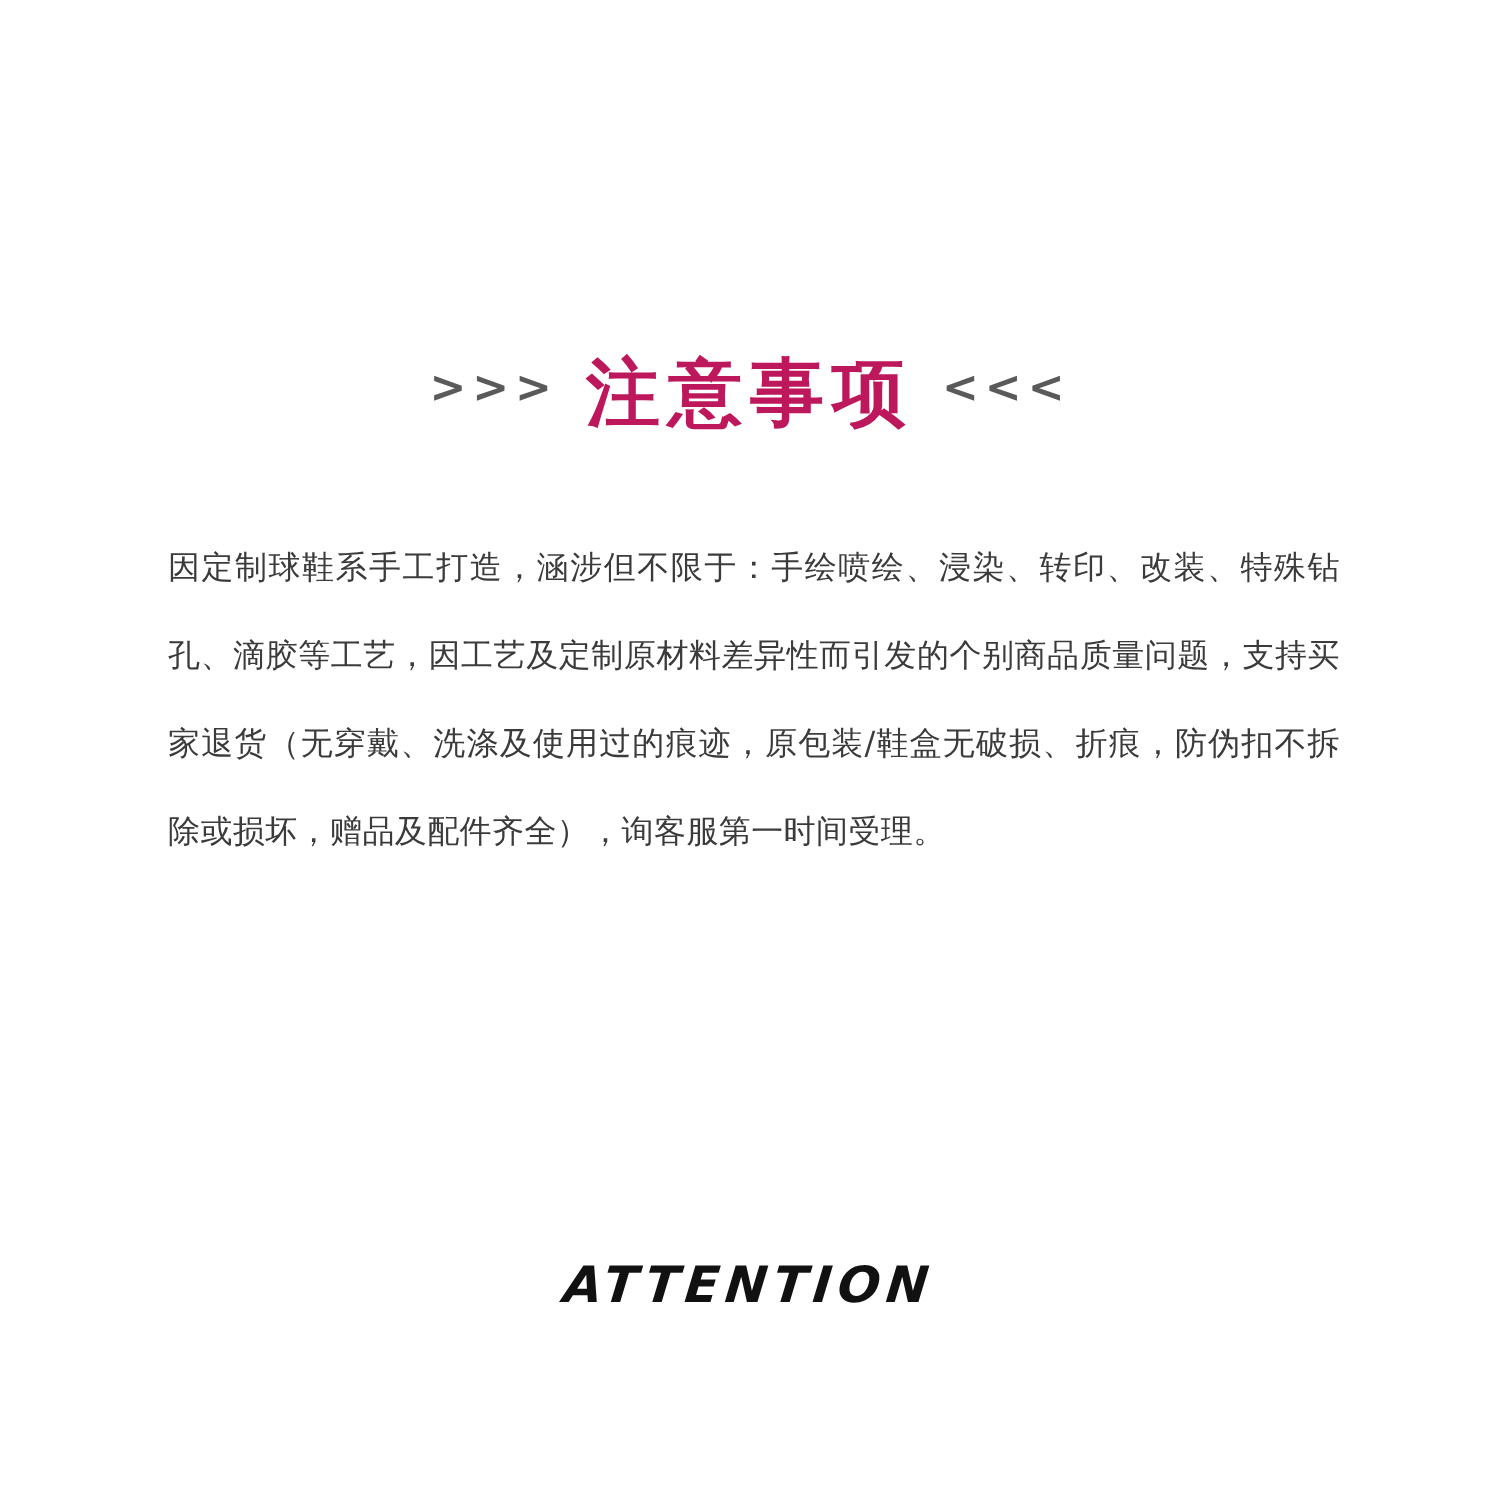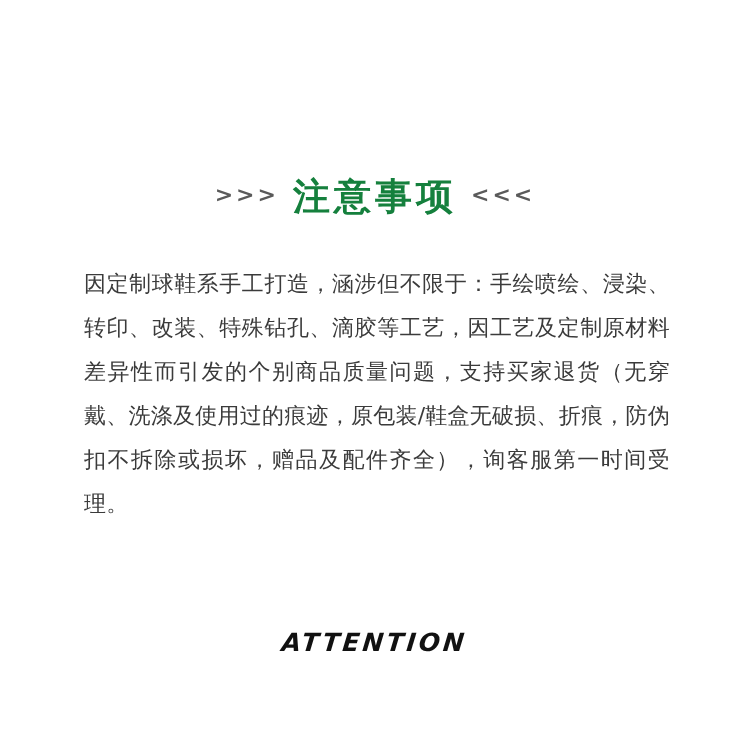--- a/index.html
+++ b/index.html
@@ -37,31 +37,31 @@
     font-weight: bold;
     color: #5a5a5a;
     letter-spacing: 3px;
     line-height: 1;
     padding-bottom: 3px;
   }
   .title-text {
     font-family: "DejaVu Sans", sans-serif;
     font-size: 37px;
     font-weight: bold;
-    color: #15803d;
+    color: #be185d;
     letter-spacing: 4px;
     line-height: 1;
   }
   .body-text {
     position: absolute;
     top: 262px;
     left: 84px;
     width: 586px;
     font-family: "DejaVu Sans", sans-serif;
-    font-size: 22px;
+    font-size: 16px;
     line-height: 44px;
     color: #3b3b3b;
     text-align: justify;
     text-justify: inter-ideograph;
     letter-spacing: 0.2px;
   }
   .footer {
     position: absolute;
     top: 628px;
     left: 0;

